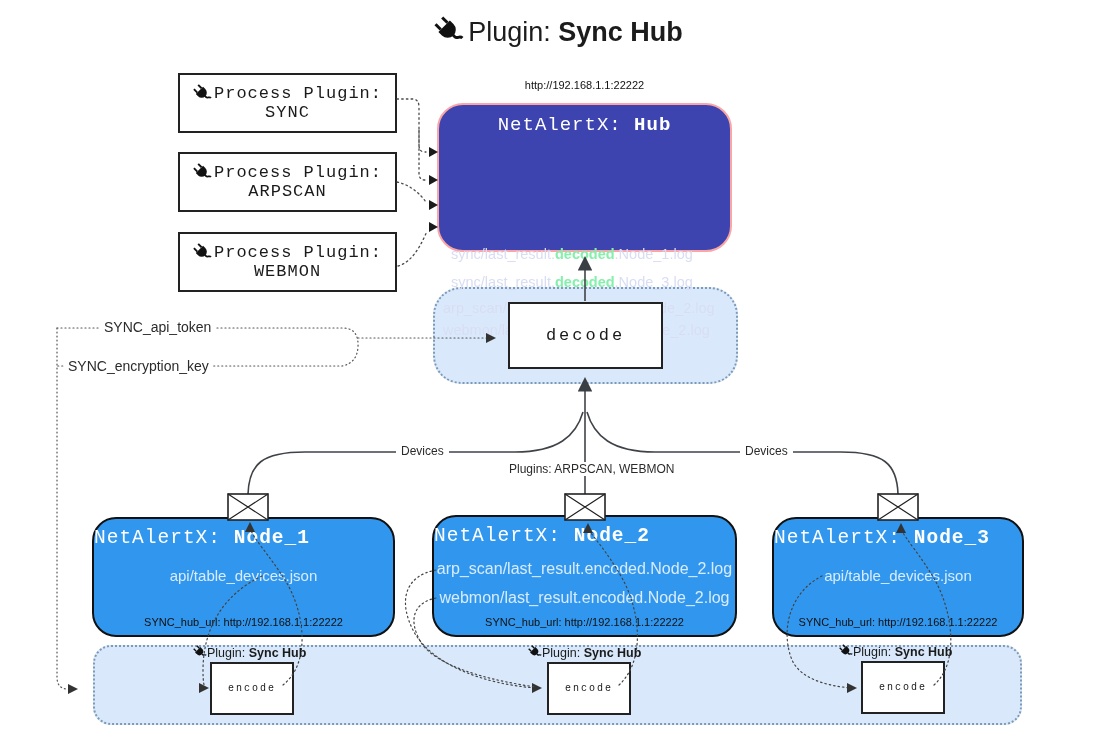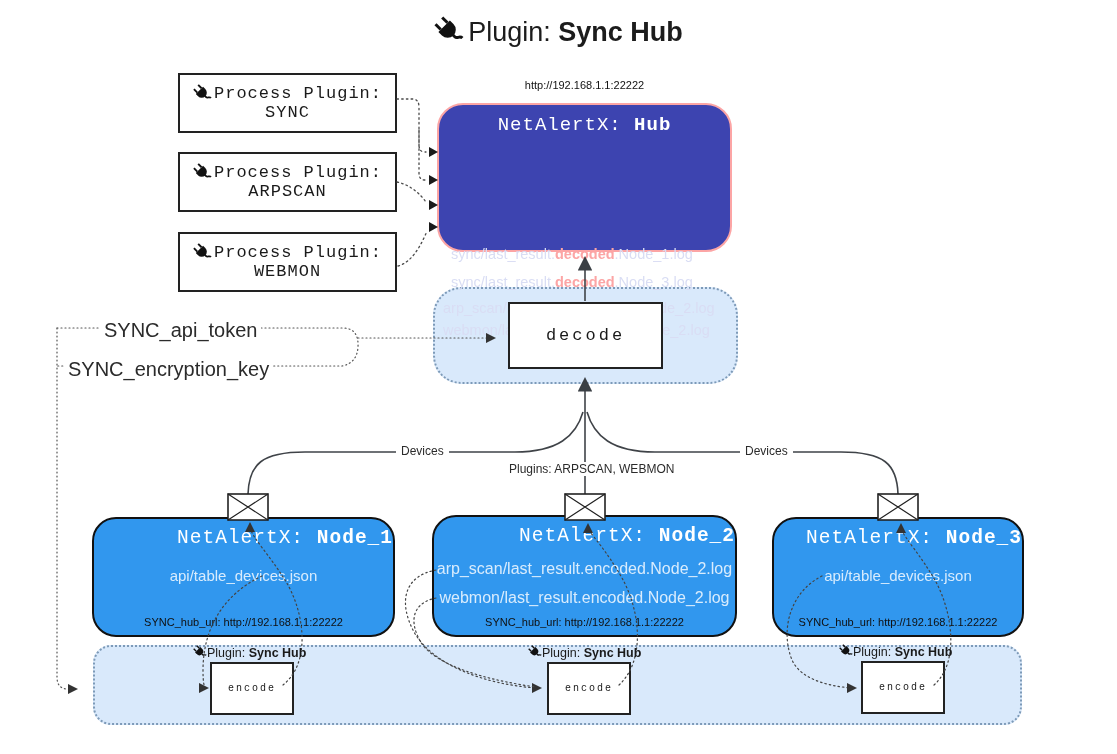--- a/index.html
+++ b/index.html
@@ -25,45 +25,45 @@
   .pbox .row{display:flex;align-items:center;gap:2px;}
   .pbox .plug-svg{width:19px;height:19px;}
 
   
   .huburl{left:437px;top:79px;width:295px;text-align:center;font-size:11px;color:#111;z-index:3;}
   .hub{left:437px;top:103px;width:295px;height:149px;background:var(--hub,#3d44b0);
        border:2px solid #fca5a5;border-radius:26px;box-sizing:border-box;}
   .hub-title{left:0;right:0;top:9px;text-align:center;font-size:19px;color:#fff;letter-spacing:1px;}
   .hub-title b{font-weight:700;}
   .hubline{color:#d9ddf4;font-size:14.5px;white-space:nowrap;}
-  .hubline b{color:#fca5a5;font-weight:700;}
+  .hubline b{color:#86efac;font-weight:700;}
 
   
   .dband{left:433px;top:287px;width:305px;height:97px;background:var(--band,#d9e9fb);
          border:2px dotted var(--band_border,#7d9ab8);border-radius:28px;box-sizing:border-box;}
   .white-box{background:#fff;border:2px solid #222;box-sizing:border-box;
              display:flex;align-items:center;justify-content:center;}
   .decode{left:508px;top:302px;width:155px;height:67px;font-size:17px;letter-spacing:3px;}
   .bband{left:93px;top:645px;width:929px;height:80px;background:var(--band,#d9e9fb);
          border:2px dotted var(--band_border,#7d9ab8);border-radius:18px;box-sizing:border-box;}
   .encode{width:84px;height:53px;font-size:10px;letter-spacing:2px;}
   .enc-lbl{font-size:12.5px;color:#1a1a1a;white-space:nowrap;}
   .enc-lbl .plug-svg{width:14px;height:14px;vertical-align:-2px;}
   .enc-lbl b{font-weight:700;}
 
   
   .node{background:var(--node,#3197ee);border:2px solid #111;border-radius:24px;box-sizing:border-box;}
-  .node-title{left:0;right:0;top:8px;text-align:right;font-size:19.5px;color:#fff;letter-spacing:1px;}
+  .node-title{left:0;right:0;top:8px;text-align:left;font-size:19.5px;color:#fff;letter-spacing:1px;}
   .node-title b{font-weight:700;}
   .nline{left:0;right:0;text-align:center;font-size:16px;color:#d9ecfd;white-space:nowrap;}
   .nurl{left:0;right:0;bottom:7px;text-align:center;font-size:11px;color:#101010;}
 
   
   .wlbl{background:#fff;padding:0 5px;font-size:12px;color:#2b2b2b;white-space:nowrap;}
-  .plbl{background:#fff;padding:0 4px;font-size:20px;color:#2b2b2b;white-space:nowrap;}
+  .plbl{background:#fff;padding:0 4px;font-size:14px;color:#2b2b2b;white-space:nowrap;}
 </style>
 </head>
 <body>
 
 <div class="canvas">
 
   <svg width="0" height="0" style="position:absolute">
     <symbol id="plug" viewBox="0 0 24 24">
       <g transform="rotate(-45 12 12)">
         <rect x="7" y="0.5" width="2.4" height="6" fill="#111"></rect>

